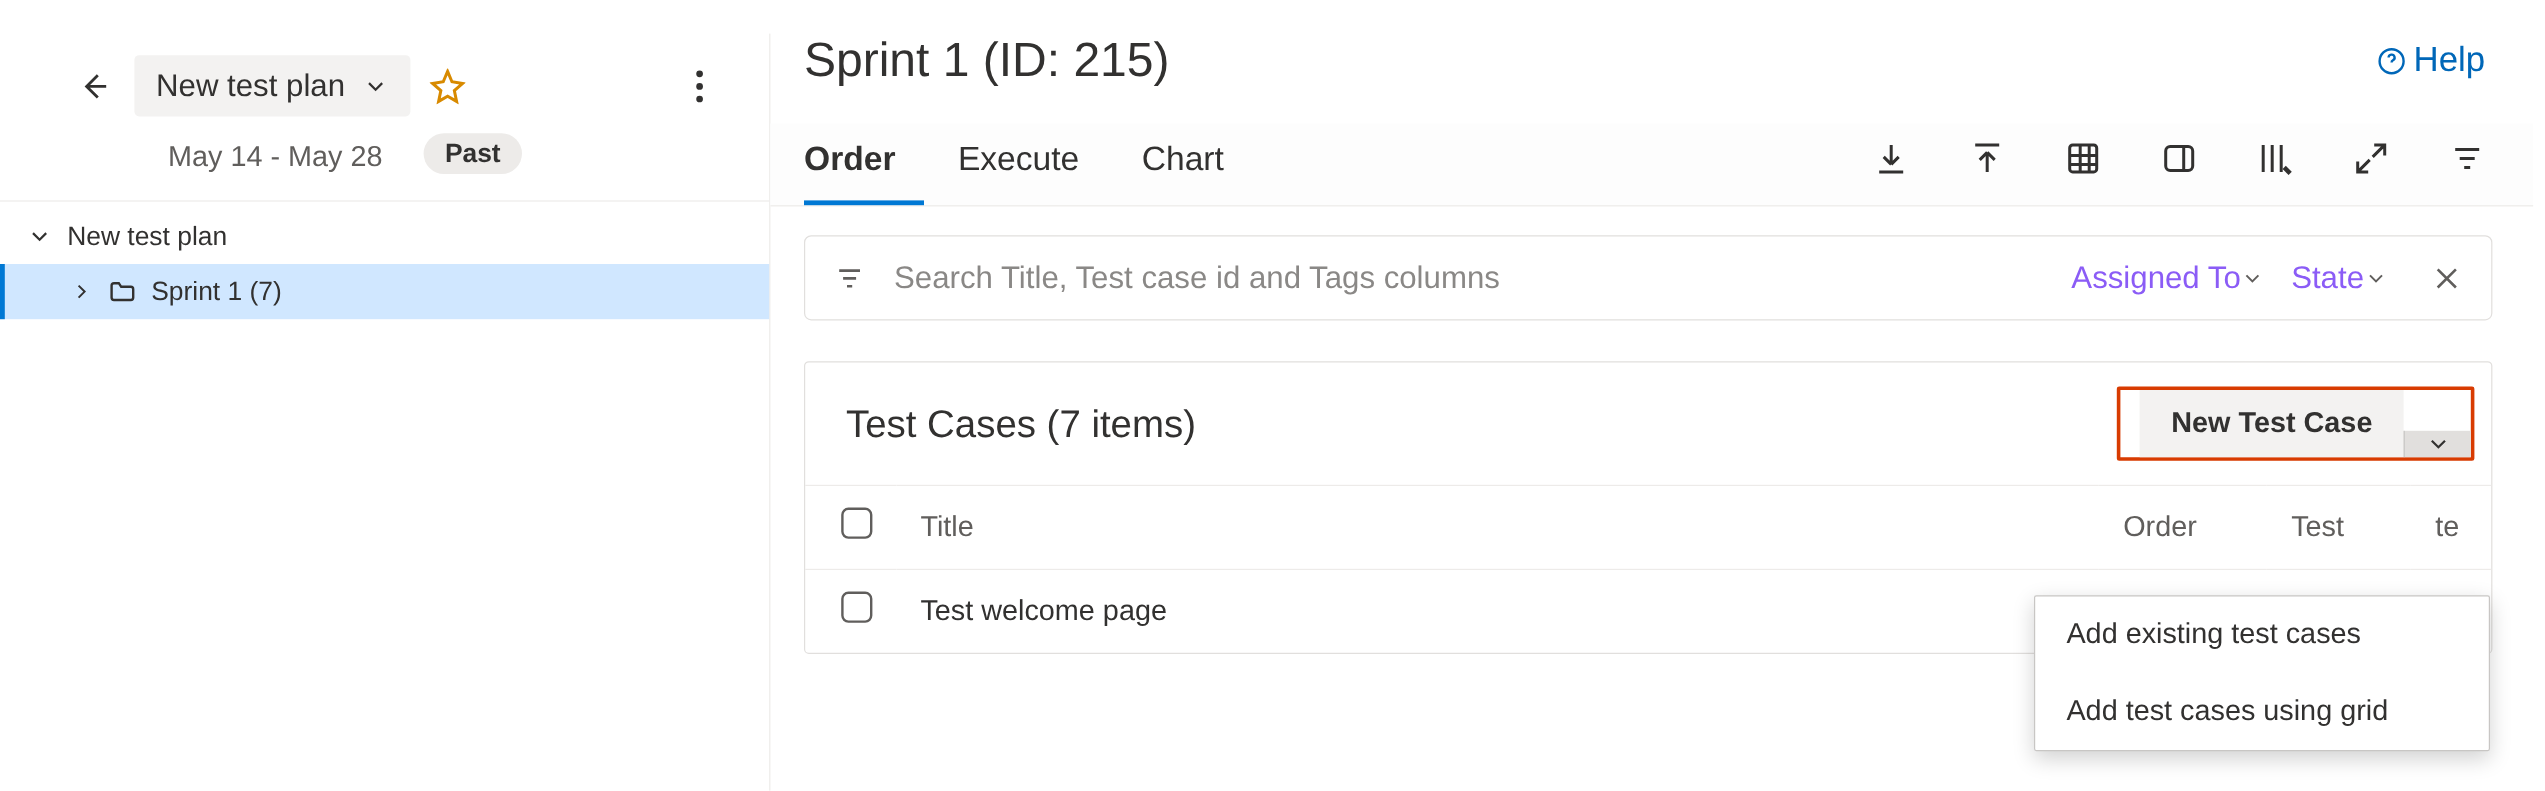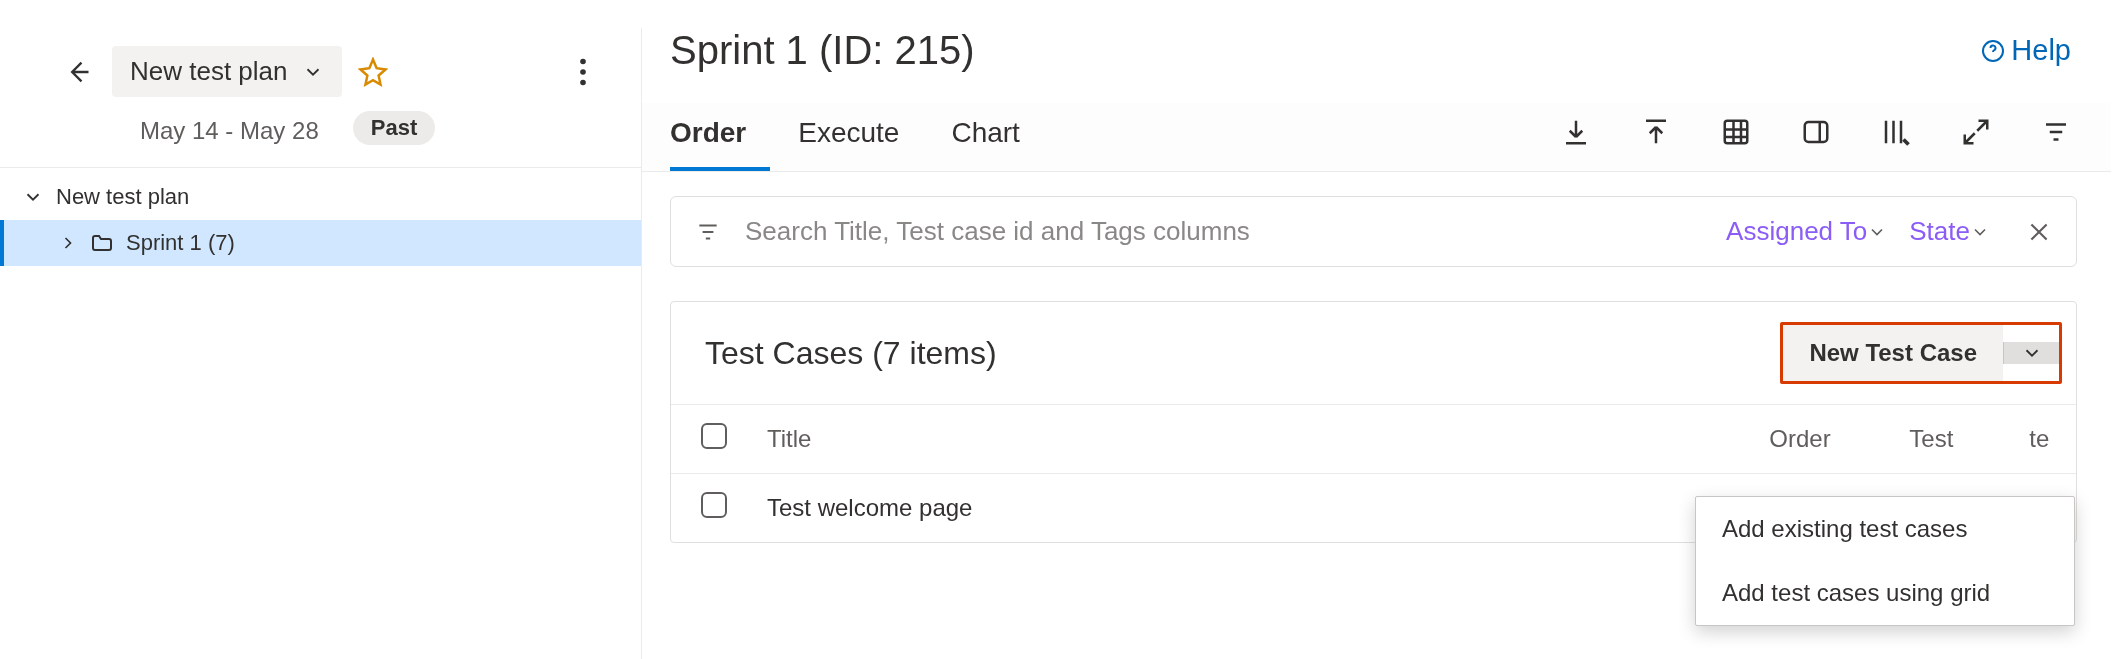--- a/index.html
+++ b/index.html
@@ -104,22 +104,23 @@
   .cases-panel {
     margin:34px 34px 0 28px;
     border:1px solid #e1dfdd; border-radius:4px;
     background:#fff;
   }
   .cases-head {
     display:flex; align-items:center; padding:20px 14px 20px 34px;
   }
   .cases-title { font-size:32px; flex:1; }
   .new-case-btn {
-    display:flex; align-items:center; border:3px solid #d83b01;
+    display:flex; align-items:flex-end; border:3px solid #d83b01;
     border-radius:2px;
+    padding-left:16px;
   }
   .new-case-btn .label-part {
     background:#f3f2f1; padding:14px 26px; font-size:24px; font-weight:600;
     display:flex; align-items:center;
   }
   .new-case-btn .chev-part {
     background:#e1dfdd; width:56px; display:flex; align-items:center; justify-content:center;
     border-left:1px solid #c8c6c4;
   }
   .cases-table { width:100%; border-collapse:collapse; }

